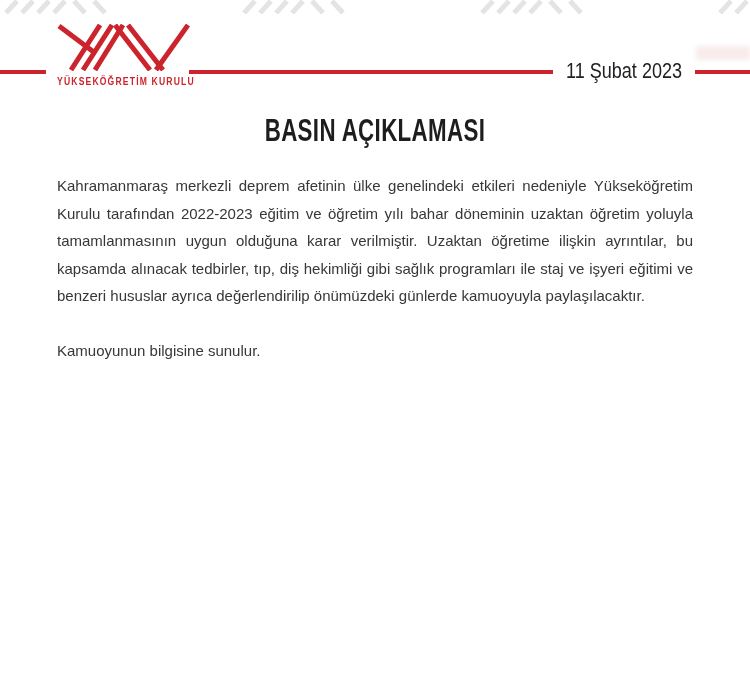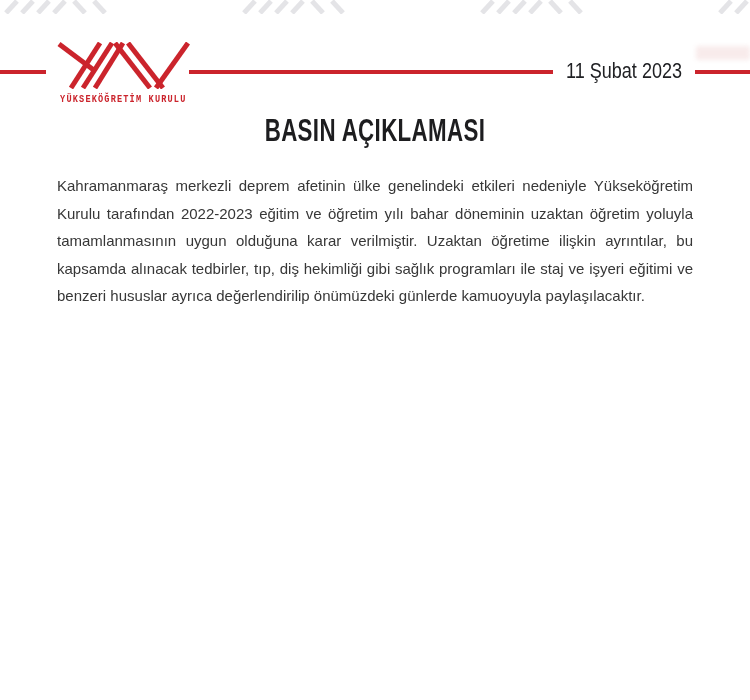--- a/index.html
+++ b/index.html
@@ -23,21 +23,21 @@
   .smudge{
     position:absolute;left:696px;top:46px;width:54px;height:14px;
     background:#f3dcdc;opacity:.55;filter:blur(2px);border-radius:2px;
   }
   
   .rule{position:absolute;top:70px;height:4px;background:var(--accent-red);}
   .rule-left{left:0;width:46px;}
   .rule-mid{left:189px;width:364px;}
   .rule-right{left:695px;width:55px;}
   
-  .logo{position:absolute;left:57px;top:42px;width:133px;font-family:Liberation Mono, monospace;}
+  .logo{position:absolute;left:57px;top:24px;width:133px;}
   .logo-mark{display:block;width:133px;height:47px;}
   .logo-mark line{stroke:var(--accent-red);stroke-width:5;}
   .logo-word{
     margin-top:4px;width:170px;text-align:center;white-space:nowrap;
     font-size:11px;font-weight:bold;letter-spacing:1.5px;
     color:var(--accent-red);
     transform:scaleX(.78);transform-origin:left center;
   }
   
   .date{
@@ -112,15 +112,16 @@
     </svg>
     <div class="logo-word">YÜKSEKÖĞRETİM KURULU</div>
   </div>
 
   <div class="date">11 Şubat 2023</div>
 
   <div class="title">BASIN AÇIKLAMASI</div>
 
   <div class="body">
     <p class="para-main">Kahramanmaraş merkezli deprem afetinin ülke genelindeki etkileri nedeniyle Yükseköğretim Kurulu tarafından 2022-2023 eğitim ve öğretim yılı bahar döneminin uzaktan öğretim yoluyla tamamlanmasının uygun olduğuna karar verilmiştir. Uzaktan öğretime ilişkin ayrıntılar, bu kapsamda alınacak tedbirler, tıp, diş hekimliği gibi sağlık programları ile staj ve işyeri eğitimi ve benzeri hususlar ayrıca değerlendirilip önümüzdeki günlerde kamuoyuyla paylaşılacaktır.</p>
+    <p class="para-closing">Kamuoyunun bilgisine sunulur.</p>
   </div>
 
 </div>
 
 </body></html>

